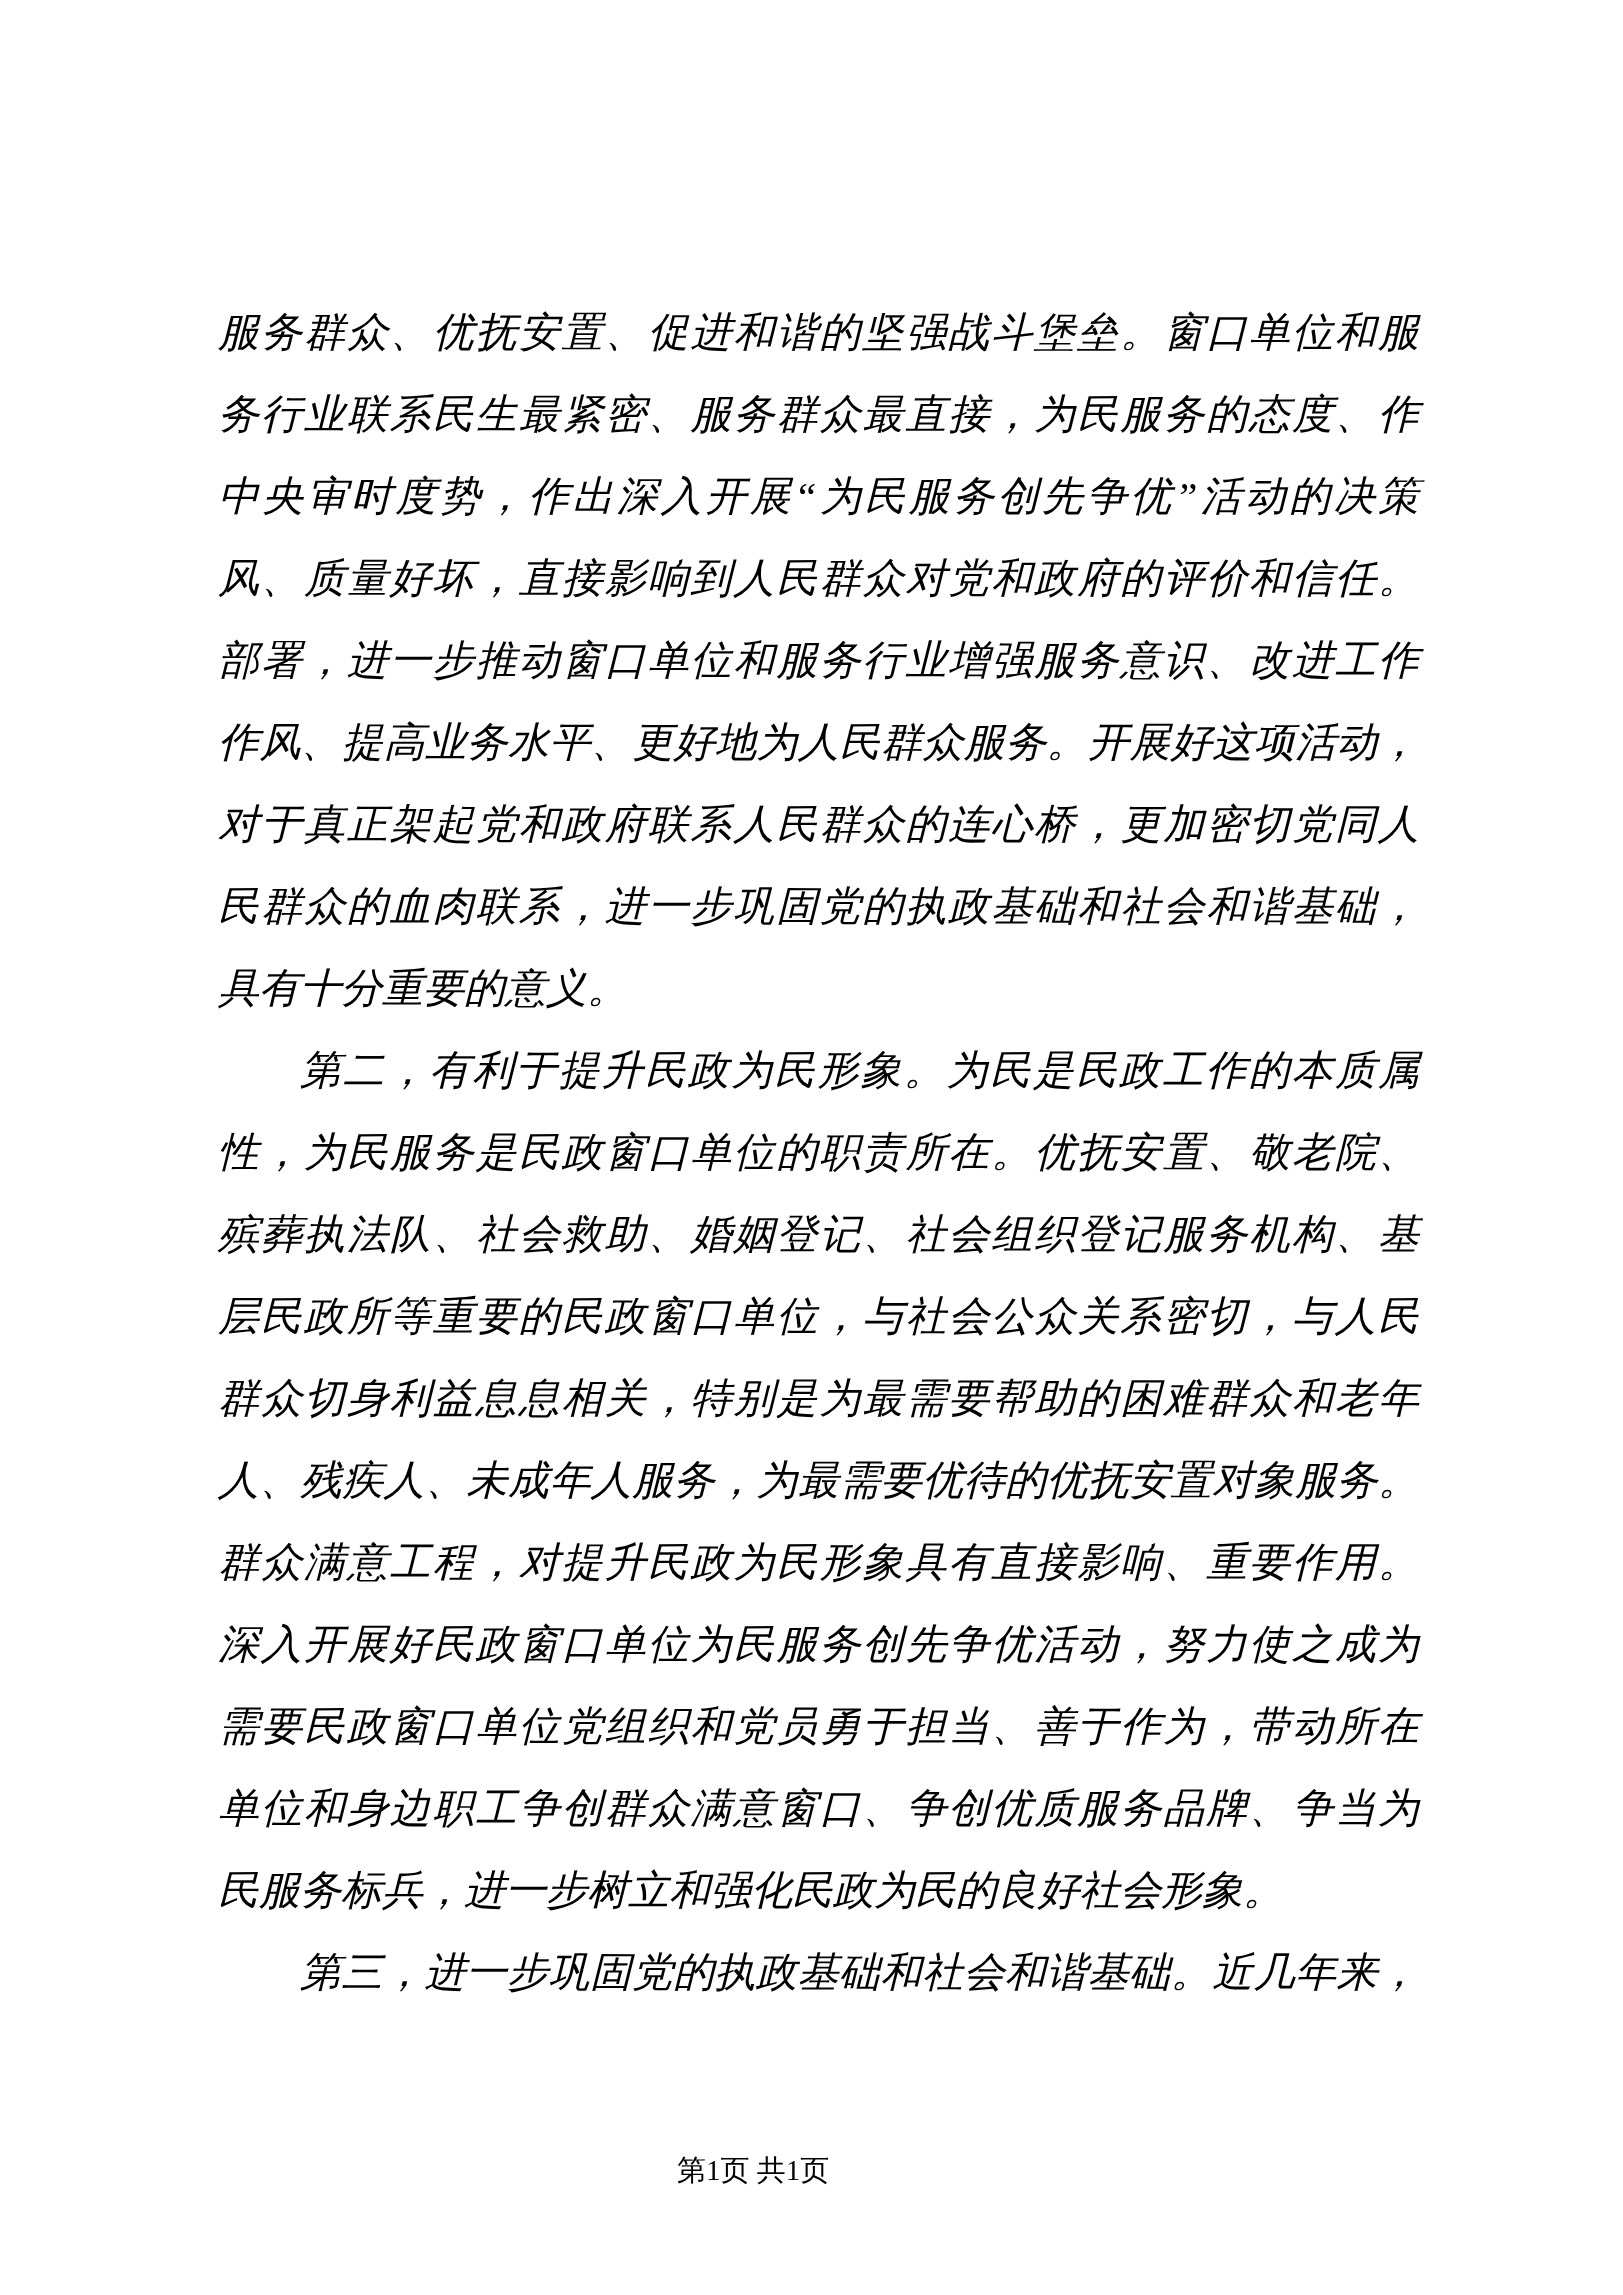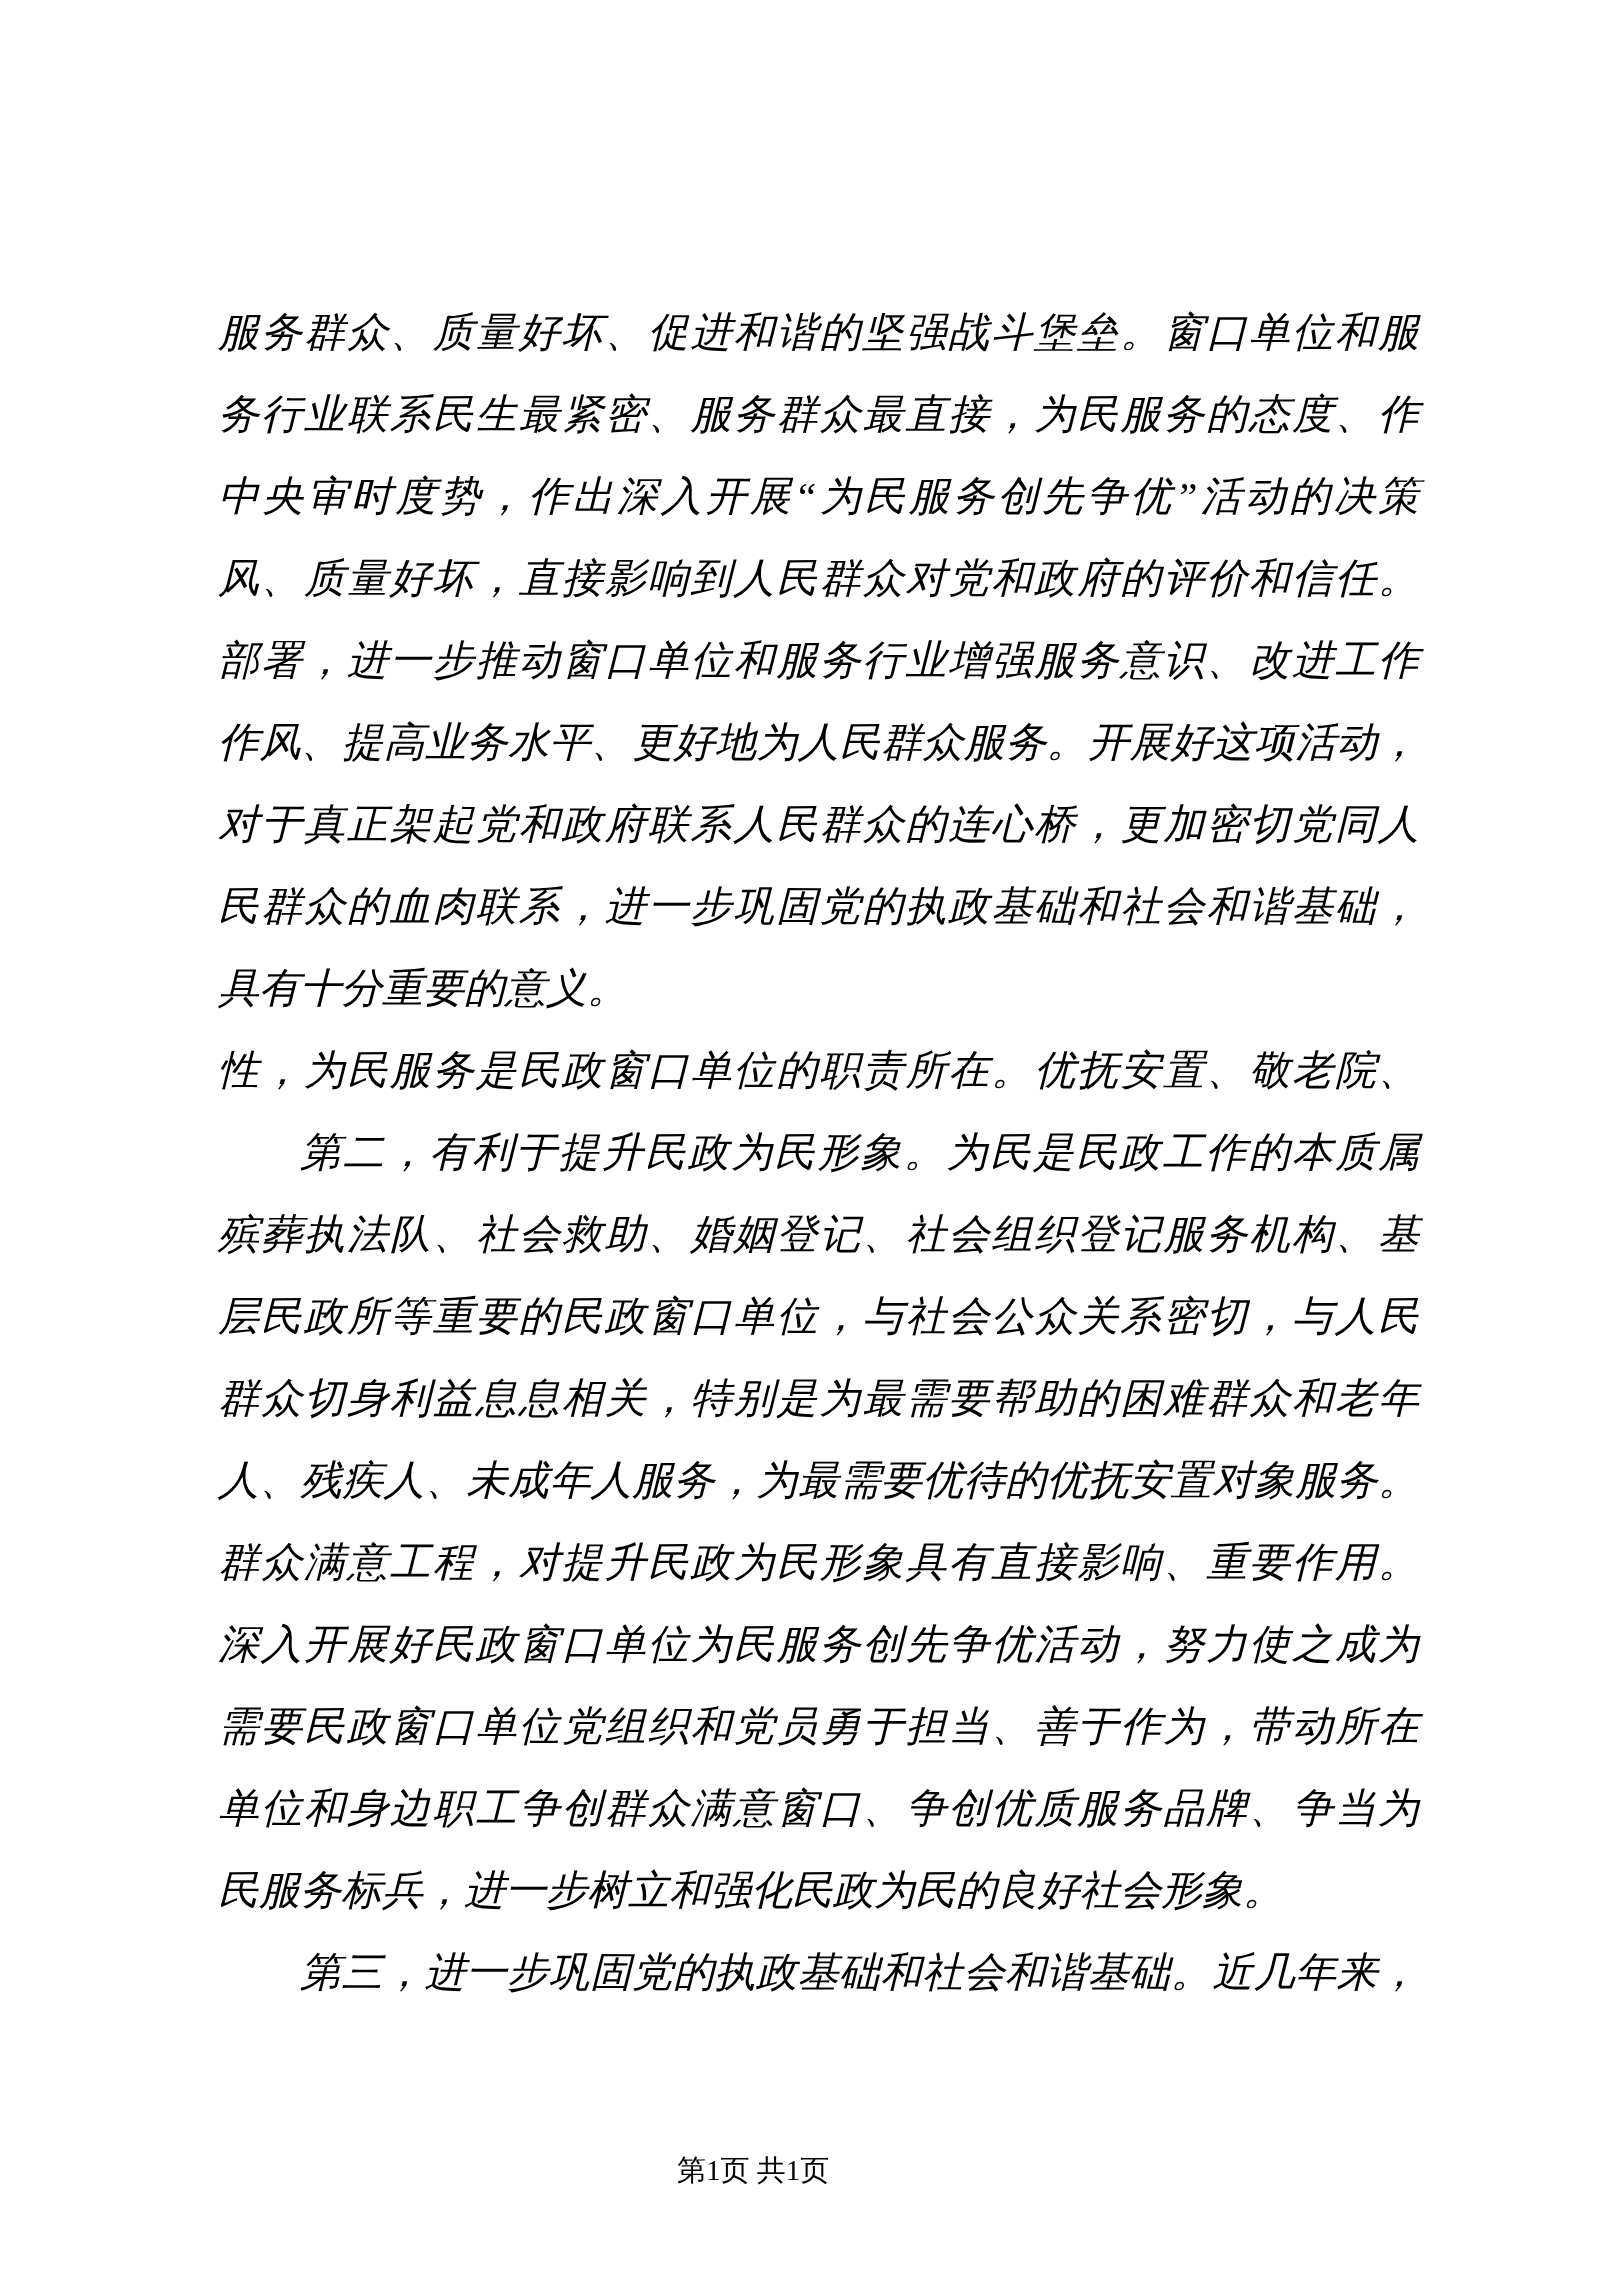--- a/index.html
+++ b/index.html
@@ -50,34 +50,34 @@
   }
 </style>
 </head>
 <body>
 
 <div class="page">
 
   <div class="text-block">
 
     <div class="para">
-      <div class="line j">服务群众、质量好坏、促进和谐的坚强战斗堡垒。窗口单位和服</div>
+      <div class="line j">服务群众、优抚安置、促进和谐的坚强战斗堡垒。窗口单位和服</div>
       <div class="line j">务行业联系民生最紧密、服务群众最直接，为民服务的态度、作</div>
       <div class="line j">中央审时度势，作出深入开展“为民服务创先争优”活动的决策</div>
       <div class="line j">风、质量好坏，直接影响到人民群众对党和政府的评价和信任。</div>
       <div class="line j">部署，进一步推动窗口单位和服务行业增强服务意识、改进工作</div>
       <div class="line j">作风、提高业务水平、更好地为人民群众服务。开展好这项活动，</div>
       <div class="line j">对于真正架起党和政府联系人民群众的连心桥，更加密切党同人</div>
       <div class="line j">民群众的血肉联系，进一步巩固党的执政基础和社会和谐基础，</div>
       <div class="line">具有十分重要的意义。</div>
     </div>
 
     <div class="para">
+      <div class="line j indent">第二，有利于提升民政为民形象。为民是民政工作的本质属</div>
       <div class="line j">性，为民服务是民政窗口单位的职责所在。优抚安置、敬老院、</div>
-      <div class="line j indent">第二，有利于提升民政为民形象。为民是民政工作的本质属</div>
       <div class="line j">殡葬执法队、社会救助、婚姻登记、社会组织登记服务机构、基</div>
       <div class="line j">层民政所等重要的民政窗口单位，与社会公众关系密切，与人民</div>
       <div class="line j">群众切身利益息息相关，特别是为最需要帮助的困难群众和老年</div>
       <div class="line j">人、残疾人、未成年人服务，为最需要优待的优抚安置对象服务。</div>
       <div class="line j">群众满意工程，对提升民政为民形象具有直接影响、重要作用。</div>
       <div class="line j">深入开展好民政窗口单位为民服务创先争优活动，努力使之成为</div>
       <div class="line j">需要民政窗口单位党组织和党员勇于担当、善于作为，带动所在</div>
       <div class="line j">单位和身边职工争创群众满意窗口、争创优质服务品牌、争当为</div>
       <div class="line">民服务标兵，进一步树立和强化民政为民的良好社会形象。</div>
     </div>

